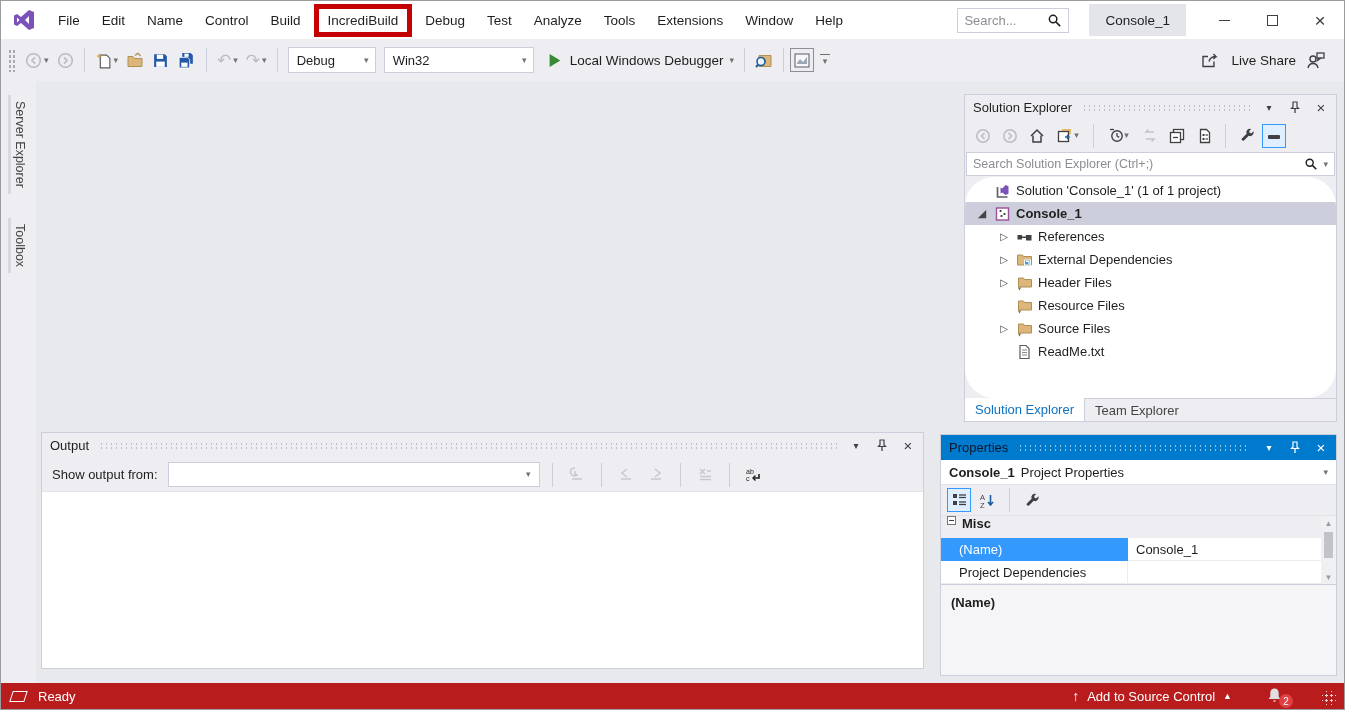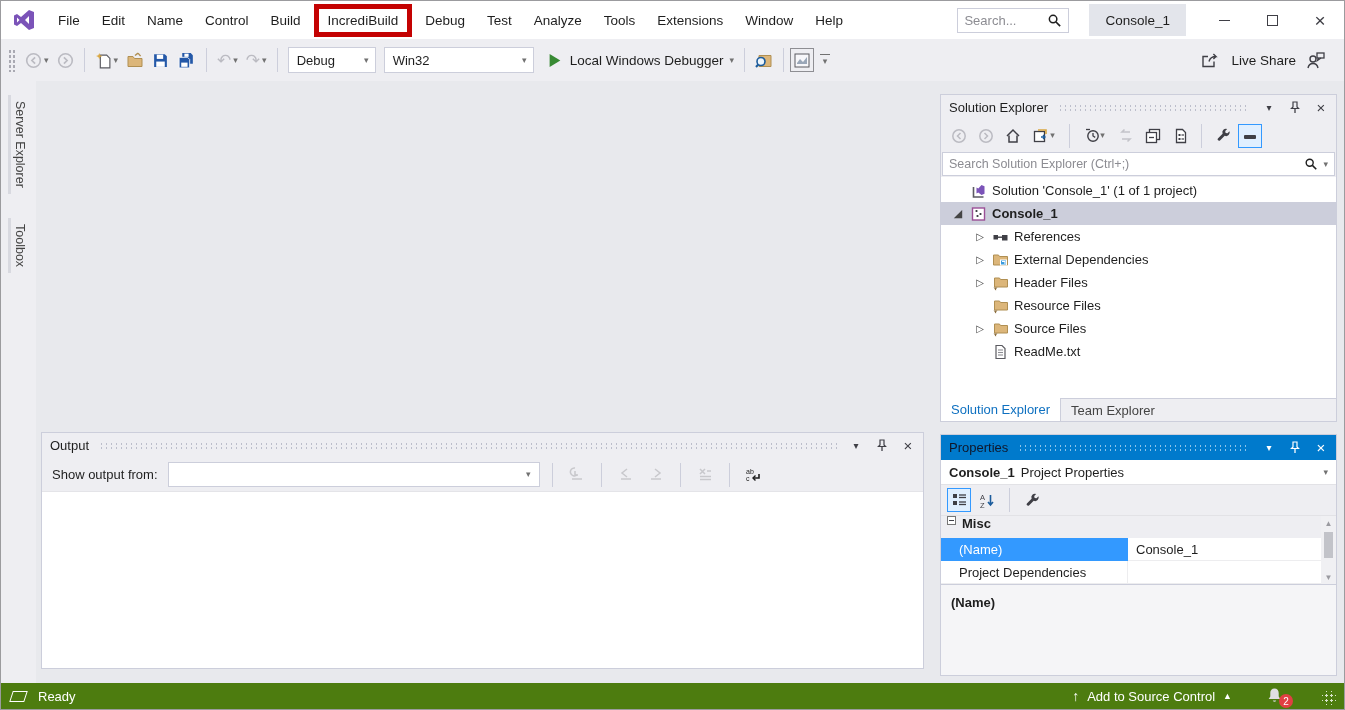--- a/index.html
+++ b/index.html
@@ -54,29 +54,29 @@
   .dots { flex:1; height:9px; margin:0 2px;
     background-image:radial-gradient(#BCBECB 1px, transparent 1.1px); background-size:5px 4px; background-position:0 1px; }
   .hdr-ic { display:flex; align-items:center; justify-content:center; width:18px; height:18px; color:#3F3F46; }
   .panel-header.blue { background:#007ACC; color:#fff; }
   .panel-header.blue .ptitle { color:#0f172a; }
   .panel-header.blue .dots { background-image:radial-gradient(rgba(255,255,255,.55) 1px, transparent 1.1px); }
   .panel-header.blue .hdr-ic { color:#fff; }
 
   
   .right-col { width:410px; flex:0 0 auto; display:flex; flex-direction:column; padding:13px 7px 7px 6px; }
-  .sol-exp { height:328px; flex:0 0 auto; }
+  .sol-exp { height:328px; flex:0 0 auto;margin-left:24px; }
   .gap12 { height:12px; flex:0 0 auto; }
   .props { flex:1; min-height:0; }
 
   .se-toolbar { height:31px; display:flex; align-items:center; padding:0 6px; gap:3px; flex:0 0 auto; }
   .se-search { height:24px; margin:1px 1px; background:#fff; border:1px solid #CCCEDB; display:flex; align-items:center; padding:0 6px; flex:0 0 auto; }
   .se-search input { border:none; outline:none; flex:1; font-size:12.5px; color:#8C8C92; font-family:"Liberation Sans",sans-serif; background:transparent; min-width:0; }
   .se-search input::placeholder { color:#8C8C92; }
-  .tree { background:#fff; flex:1; overflow:hidden; padding-top:2px; }
+  .tree { background:#fff; flex:1; overflow:hidden; padding-top:2px;border-radius:29px; }
   .tree-row { height:23px; display:flex; align-items:center; gap:5px; padding-right:4px; }
   .tree-row.sel { background:#CCCEDB; }
   .tree-row .lbl { font-size:13px; white-space:nowrap; }
   .tree-row .lbl.bold { font-weight:bold; }
   .exp { width:14px; text-align:center; font-size:10px; color:#454545; flex:0 0 auto; }
   .exp.open { font-size:11px; }
   .ind0 { padding-left:10px; } .ind1 { padding-left:10px; } .ind2 { padding-left:32px; }
   .ic16 { width:17px; height:16px; flex:0 0 auto; }
 
   .se-tabs { height:23px; display:flex; background:#EEEEF2; border-top:1px solid #CCCEDB; flex:0 0 auto; }
@@ -109,21 +109,21 @@
   
   .output { position:absolute; left:5px; right:10px; bottom:14px; height:237px; }
   .out-toolbar { height:33px; display:flex; align-items:center; padding:0 10px; gap:6px; flex:0 0 auto; }
   .out-label { font-size:13px; margin-right:4px; }
   .out-combo { width:372px; height:25px; background:#fff; border:1px solid #CCCEDB; display:flex; align-items:center; padding:0 8px; }
   .out-combo .caret { margin-left:auto; }
   .out-body { flex:1; background:#fff; border-top:1px solid #E4E4E8; }
   .oibtn { width:24px; height:24px; display:flex; align-items:center; justify-content:center; }
 
   
-  .statusbar { height:26px; background:#4d7c0f; color:#fff; display:flex; align-items:center; padding:0 8px 0 10px; flex:0 0 auto; font-size:13px; }
+  .statusbar { height:26px; background:#b91c1c; color:#fff; display:flex; align-items:center; padding:0 8px 0 10px; flex:0 0 auto; font-size:13px; }
   .sb-para { width:15px; height:11px; border:1px solid #fff; transform:skewX(-18deg); margin-right:12px; }
   .sb-right { margin-left:auto; display:flex; align-items:center; gap:8px; }
   .sb-src { display:flex; align-items:center; gap:8px; margin-right:26px; }
   .sb-bell { position:relative; width:20px; height:18px; margin-right:28px; }
   .badge { position:absolute; right:-7px; bottom:-3px; background:#E04043; color:#fff; font-size:10px; min-width:14px; height:14px; border-radius:8px; display:flex; align-items:center; justify-content:center; padding:0 3px; }
   .sb-grip { width:14px; height:14px; align-self:flex-end;
     background-image:radial-gradient(rgba(255,255,255,.8) 1px, transparent 1.2px); background-size:5px 5px; background-position:2px 2px; }
 
   svg { display:block; }
 </style>

